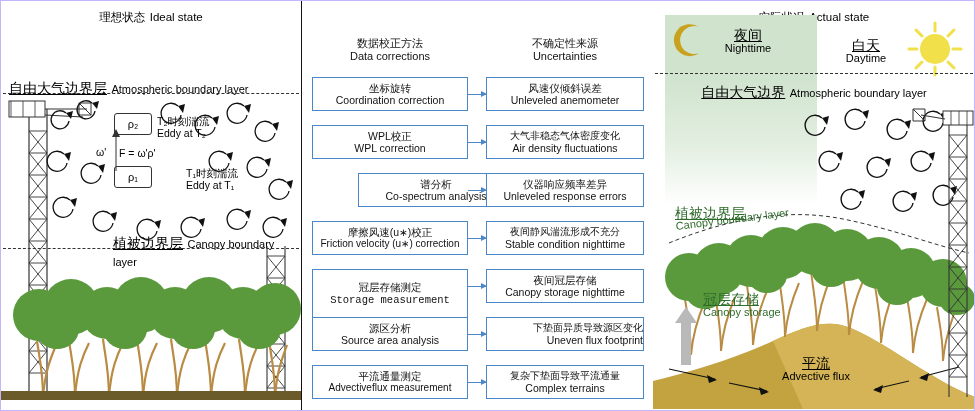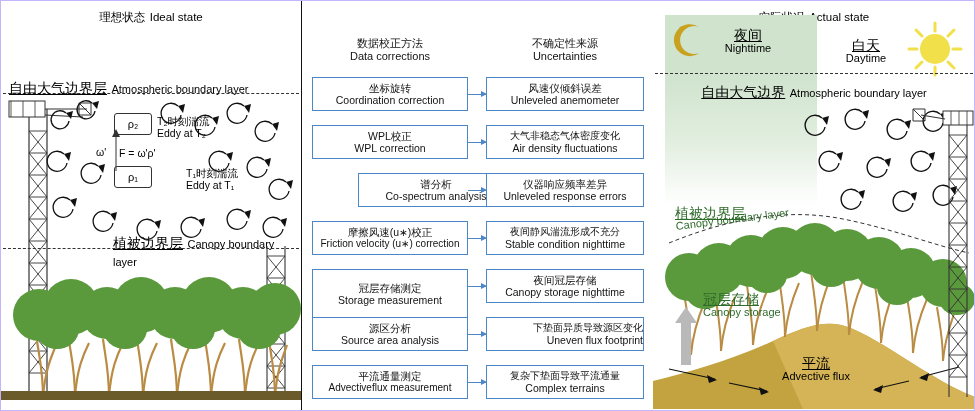--- a/index.html
+++ b/index.html
@@ -300,21 +300,21 @@
     <div class="box" style="left:10px;top:220px;width:156px;height:34px;">
       <div>摩擦风速(u∗)校正</div>
       <div class="l2" style="font-size:10px;">Friction velocity (u∗) correction</div>
     </div>
     <div class="arrow" style="left:166px;top:237px;width:18px;"></div>
     <div class="box" style="left:184px;top:220px;width:158px;height:34px;">
       <div style="font-size:10px;">夜间静风湍流形成不充分</div>
       <div class="l2">Stable condition nighttime</div>
     </div>
 
-    <div class="box" style="left:10px;top:268px;width:156px;height:50px;">
+    <div class="box" style="left:10px;top:268px;width:156px;height:50px;font-family:Liberation Mono, monospace;">
       <div>冠层存储测定</div>
       <div class="l2">Storage measurement</div>
     </div>
     <div class="arrow" style="left:166px;top:285px;width:18px;"></div>
     <div class="box" style="left:184px;top:268px;width:158px;height:34px;">
       <div>夜间冠层存储</div>
       <div class="l2">Canopy storage nighttime</div>
     </div>
 
     <div class="box" style="left:10px;top:316px;width:156px;height:34px;">

